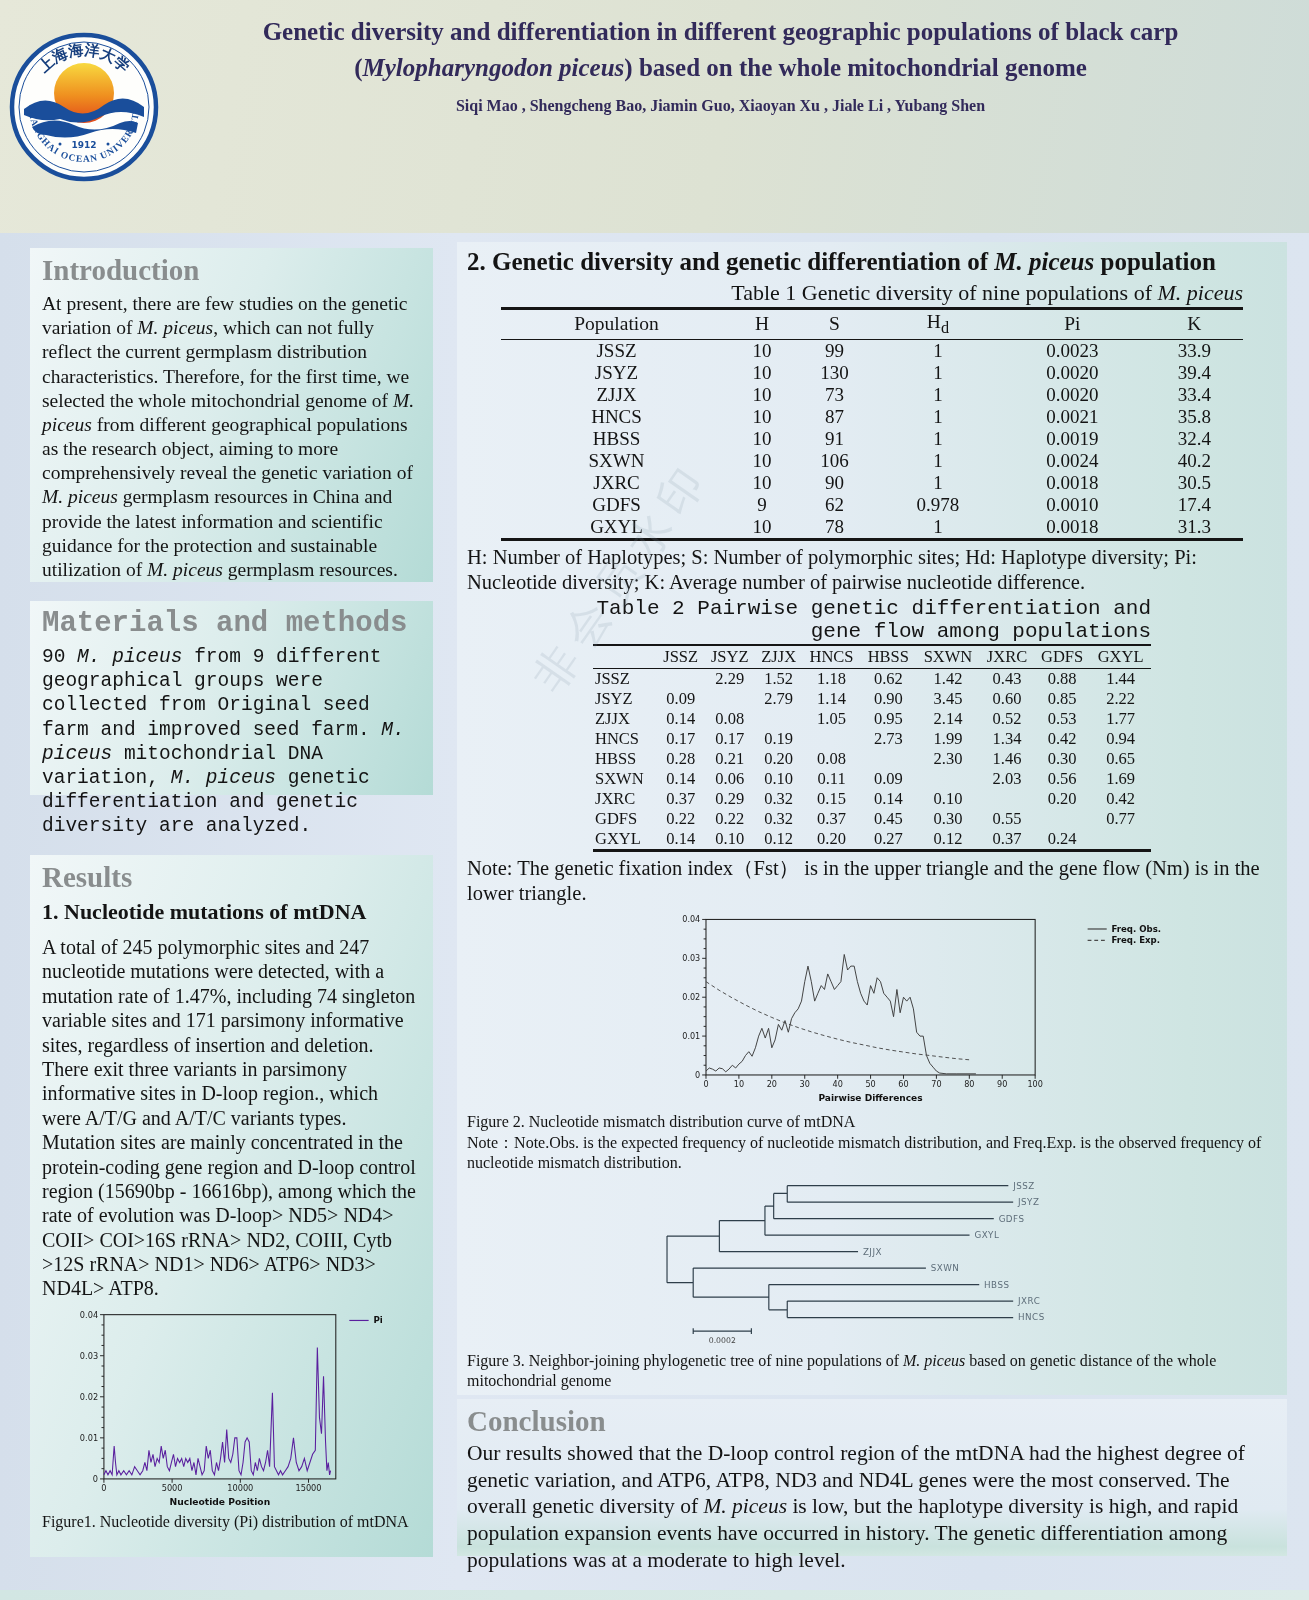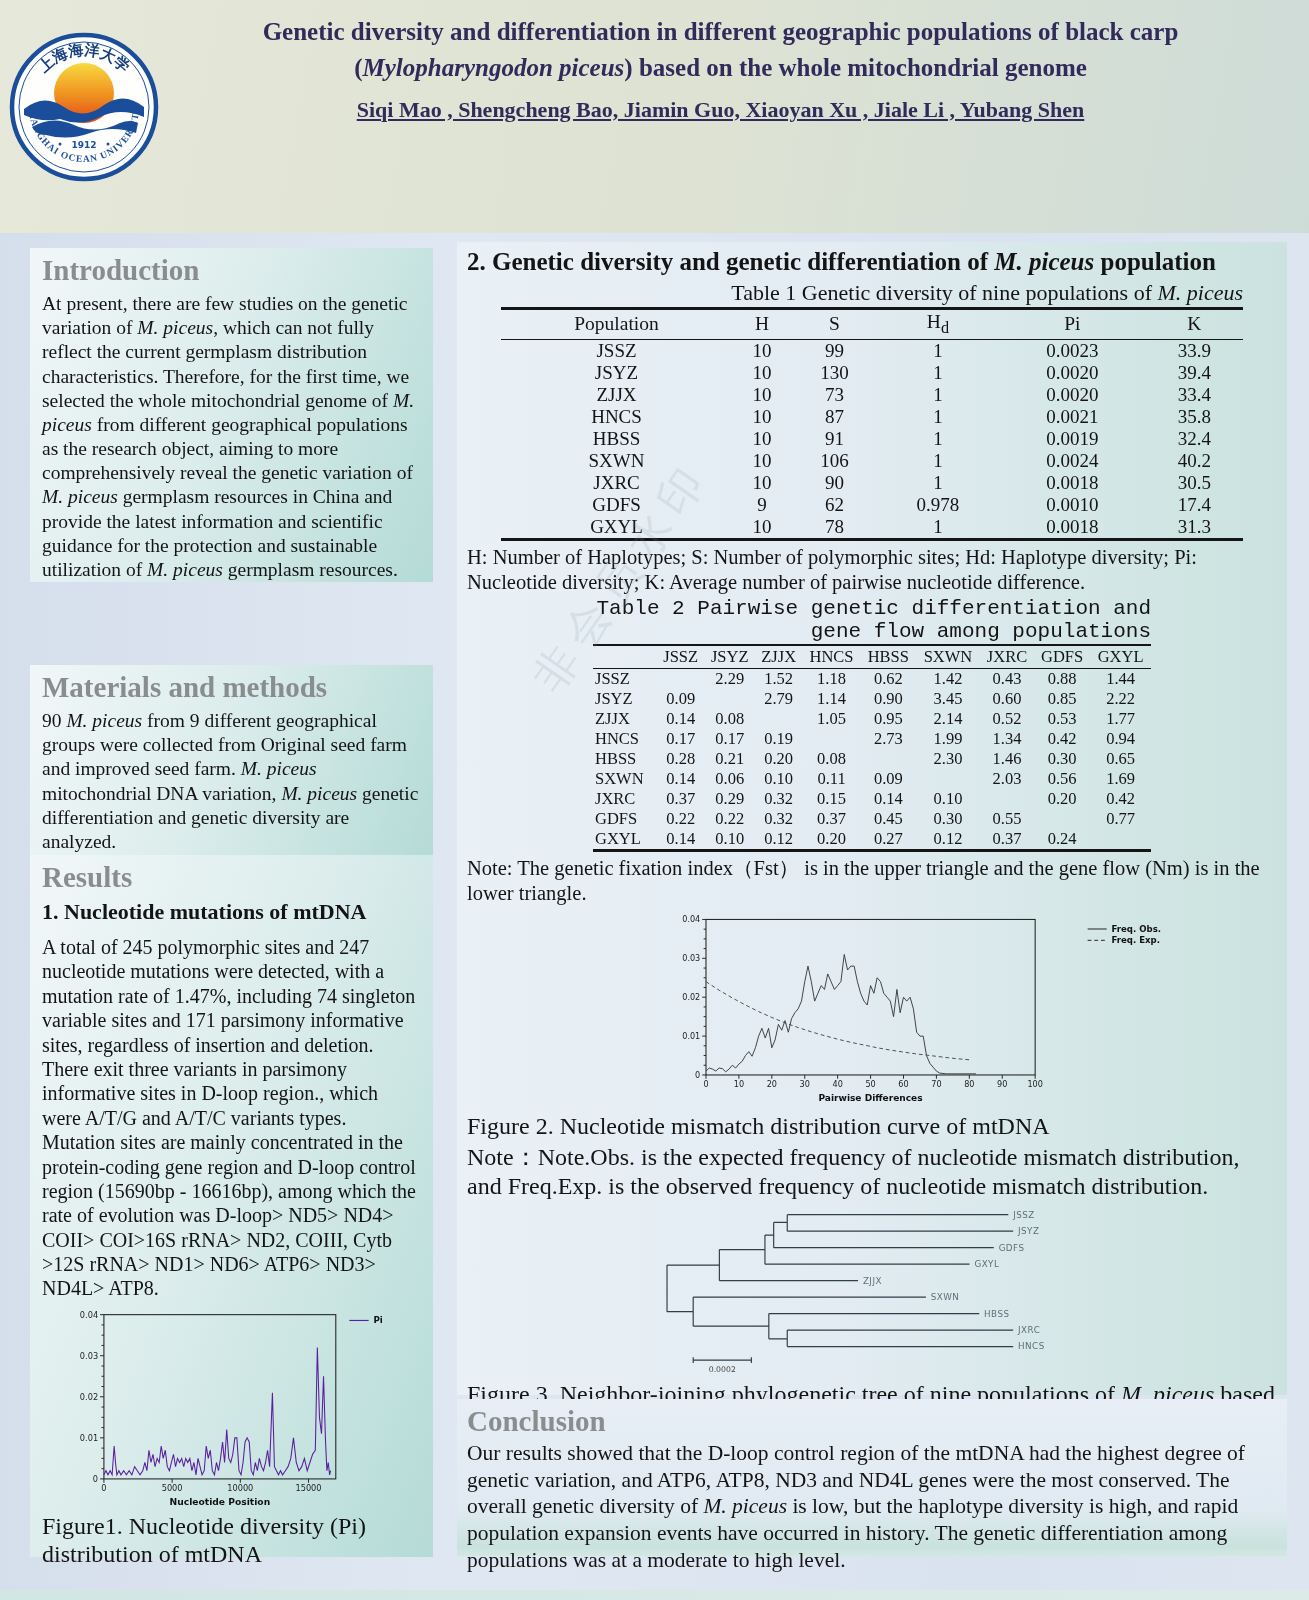--- a/index.html
+++ b/index.html
@@ -5,27 +5,27 @@
   html,body{margin:0;padding:0;}
   .poster{position:relative;width:1309px;height:1600px;overflow:hidden;
     background:linear-gradient(90deg,#d5dfeb,#dfe7f2 35%,#d9e3ef 75%,#dce5f0);
     font-family:"Liberation Serif","DejaVu Serif",serif;color:#141414;}
   
   .header{position:absolute;left:0;top:0;width:100%;height:233px;
     background:linear-gradient(100deg,#e6e8d9,#dde2d3 55%,#cedcd8);}
   .logo{position:absolute;left:8px;top:10px;width:152px;height:194px;}
   .titles{box-sizing:border-box;padding:10px 28px 0 160px;text-align:center;}
   .main-title{font-size:25px;font-weight:bold;color:#322a5a;line-height:1.45;margin:4px 0 10px;}
-  .authors{font-size:22px;font-weight:bold;color:#322a5a;margin:6px 0 4px;text-decoration:underline;}
+  .authors{font-size:16px;font-weight:bold;color:#322a5a;margin:6px 0 4px;}
   .affiliation{font-size:22.5px;font-weight:bold;color:#322a5a;line-height:1.4;margin:4px 0;}
   
   .box{position:absolute;left:30px;width:403px;box-sizing:border-box;padding:6px 12px;
     background:linear-gradient(112deg,#f1f7f8 0%,#dcedec 45%,#b4dbd6 100%);}
   #intro-box{top:248px;height:334px;}
-  #methods-box{top:665px;height:194px;}
+  #methods-box{top:601px;height:194px;font-family:Liberation Mono, monospace;}
   #results-box{top:855px;height:702px;}
   .gray-heading{font-size:29px;font-weight:bold;color:#898d8e;margin:0 0 5px;}
   .body-text{font-size:19.5px;line-height:1.24;margin:0;text-align:left;}
   #results-box .body-text{font-size:20px;line-height:1.22;}
   .sub-heading{font-size:22px;font-weight:bold;margin:2px 0 10px;}
   
   .rbox{position:absolute;left:457px;width:830px;box-sizing:border-box;padding:6px 10px;
     background:linear-gradient(90deg,#e9f0f6 0%,#e3ecf3 45%,#cfe5e2 88%,#cbe2e0 100%);}
   #rmain{top:242px;height:1153px;}
   #rconclusion{top:1399px;height:157px;
@@ -37,21 +37,21 @@
   .table2-wrap .table-title{font-size:21px;border-bottom:2.5px solid #151515;font-family:Liberation Mono, monospace;}
   table.three-line{width:100%;border-collapse:collapse;border-bottom:3px solid #151515;text-align:center;}
   table.three-line th{font-weight:normal;border-bottom:1.6px solid #151515;padding:1px 2px;}
   table.three-line td{padding:0 2px;}
   #table1 th{font-size:19.5px;}
   #table1 td{height:20px;font-size:19px;}
   #table2 th{font-size:16.5px;}
   #table2 td{height:19px;font-size:16.5px;}
   #table2 td.rowlabel{text-align:left;padding-left:2px;}
   .note-text{font-size:20.5px;line-height:1.22;margin:4px 0 2px;}
-  .fig-caption{font-size:24px;line-height:1.2;margin:2px 0;}
+  .fig-caption{font-size:16px;line-height:1.2;margin:2px 0;}
   .chart{display:block;}
   #fig1-svg{margin:4px 0 0 2px;}
   #fig2-svg{margin:0 auto;}
   #fig3-svg{margin:2px 0 0 168px;}
   
   .tick{stroke:#222;stroke-width:1;}
   .axis-frame{fill:none;stroke:#222;stroke-width:1.1;}
   .tick-label{font-family:"DejaVu Sans",sans-serif;font-size:8.5px;fill:#222;text-anchor:middle;}
   .ylab{text-anchor:end;}
   .axis-title{font-family:"DejaVu Sans",sans-serif;font-size:9.5px;font-weight:bold;fill:#111;text-anchor:middle;}

